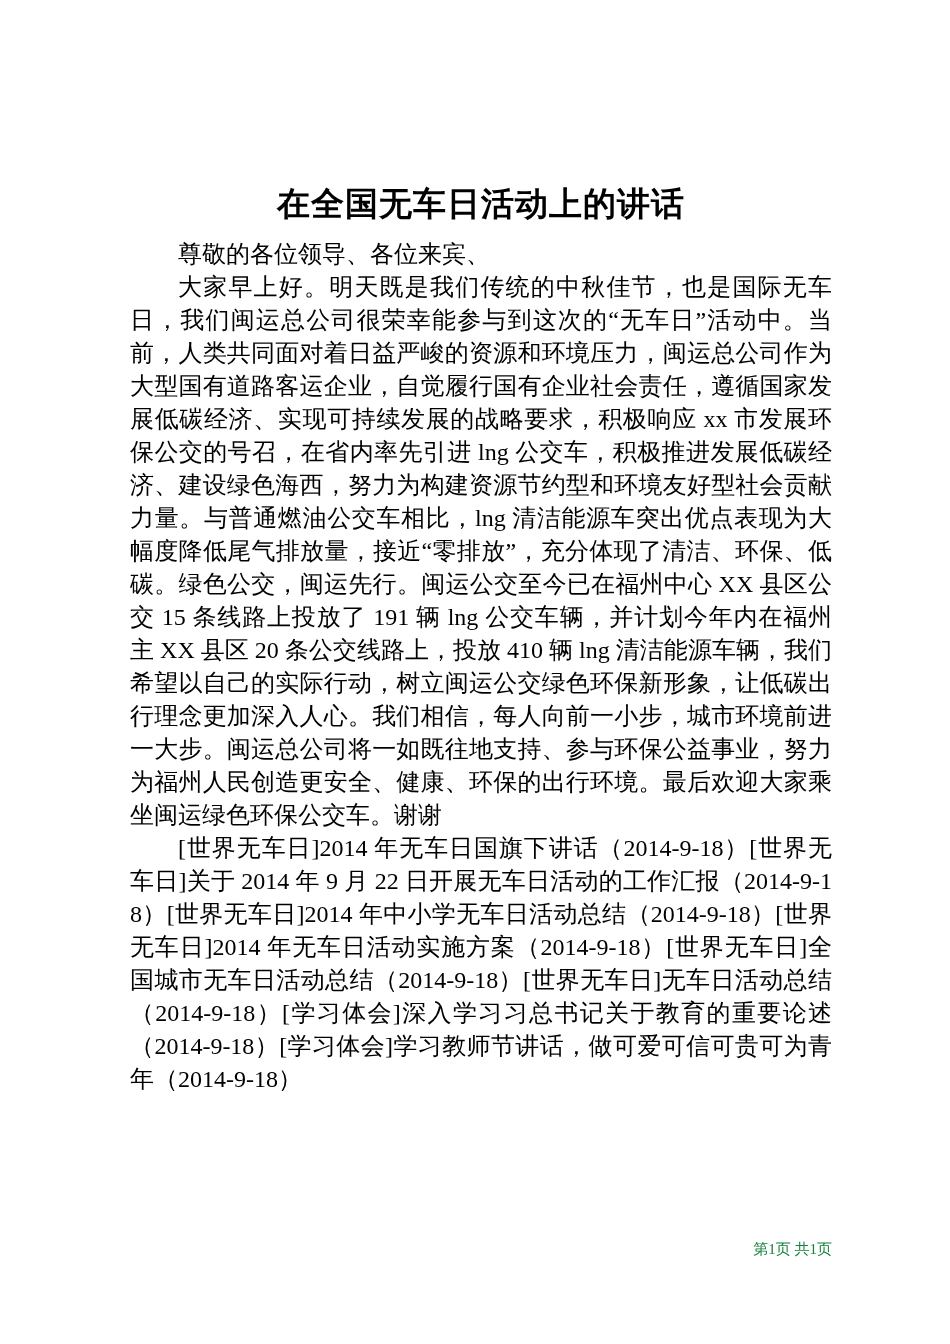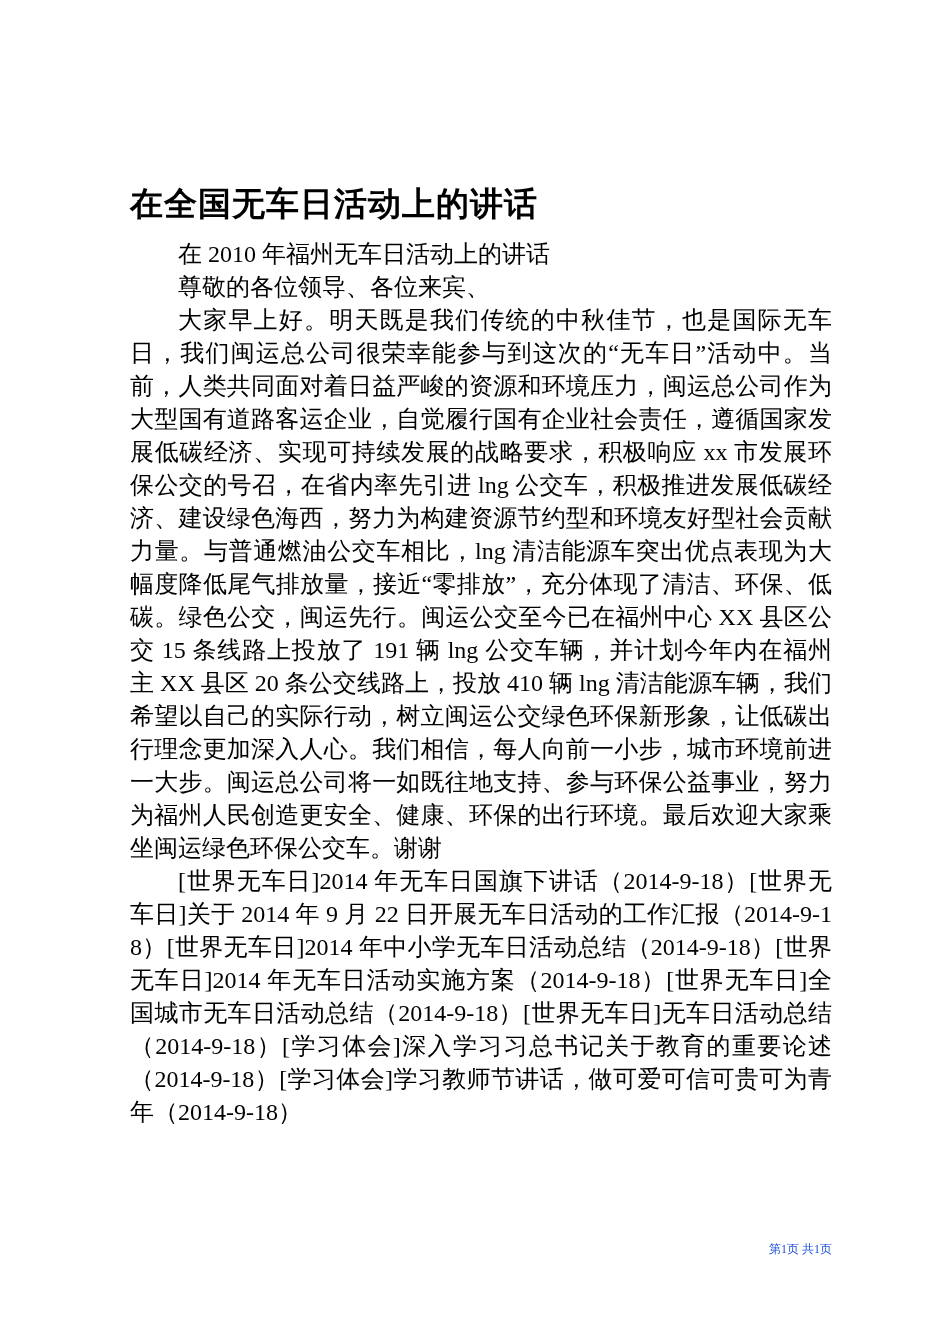--- a/index.html
+++ b/index.html
@@ -20,50 +20,49 @@
   }
   .content {
     position: absolute;
     left: 130px;
     top: 182px;
     width: 702px;
   }
   .doc-title {
     font-size: 33px;
     font-weight: bold;
-    text-align: left;
+    text-align: center;
     margin: 0 0 12px 0;
     letter-spacing: 1px;
     line-height: 44px;
   }
   .para {
     font-size: 24px;
     line-height: 33px;
     text-align: justify;
     text-indent: 2em;
     margin: 0;
     word-break: break-all;
   }
   .footer {
     position: absolute;
     right: 118px;
     bottom: 86px;
-    font-size: 12px;
+    font-size: 15px;
     line-height: 18px;
-    color: #1d4ed8;
+    color: #15803d;
   }
 </style>
 </head>
 <body>
 
 <div class="page">
   <div class="content">
     <h1 class="doc-title">在全国无车日活动上的讲话</h1>
 
-    <p class="para">在 2010 年福州无车日活动上的讲话</p>
 
     <p class="para">尊敬的各位领导、各位来宾、</p>
 
 
     <p class="para">大家早上好。明天既是我们传统的中秋佳节，也是国际无车日，我们闽运总公司很荣幸能参与到这次的“无车日”活动中。当前，人类共同面对着日益严峻的资源和环境压力，闽运总公司作为大型国有道路客运企业，自觉履行国有企业社会责任，遵循国家发展低碳经济、实现可持续发展的战略要求，积极响应 xx 市发展环保公交的号召，在省内率先引进 lng 公交车，积极推进发展低碳经济、建设绿色海西，努力为构建资源节约型和环境友好型社会贡献力量。与普通燃油公交车相比，lng 清洁能源车突出优点表现为大幅度降低尾气排放量，接近“零排放”，充分体现了清洁、环保、低碳。绿色公交，闽运先行。闽运公交至今已在福州中心 XX 县区公交 15 条线路上投放了 191 辆 lng 公交车辆，并计划今年内在福州主 XX 县区 20 条公交线路上，投放 410 辆 lng 清洁能源车辆，我们希望以自己的实际行动，树立闽运公交绿色环保新形象，让低碳出行理念更加深入人心。我们相信，每人向前一小步，城市环境前进一大步。闽运总公司将一如既往地支持、参与环保公益事业，努力为福州人民创造更安全、健康、环保的出行环境。最后欢迎大家乘坐闽运绿色环保公交车。谢谢</p>
 
     <p class="para">[世界无车日]2014 年无车日国旗下讲话（2014-9-18）[世界无车日]关于 2014 年 9 月 22 日开展无车日活动的工作汇报（2014-9-18）[世界无车日]2014 年中小学无车日活动总结（2014-9-18）[世界无车日]2014 年无车日活动实施方案（2014-9-18）[世界无车日]全国城市无车日活动总结（2014-9-18）[世界无车日]无车日活动总结（2014-9-18）[学习体会]深入学习习总书记关于教育的重要论述（2014-9-18）[学习体会]学习教师节讲话，做可爱可信可贵可为青年（2014-9-18）</p>
   </div>
 
   <div class="footer">

